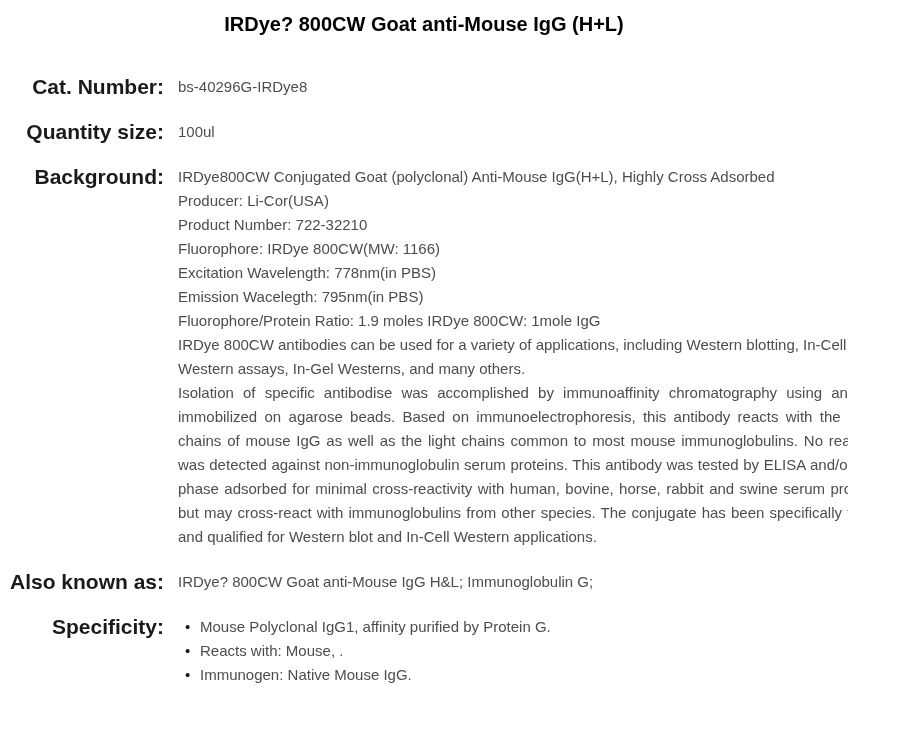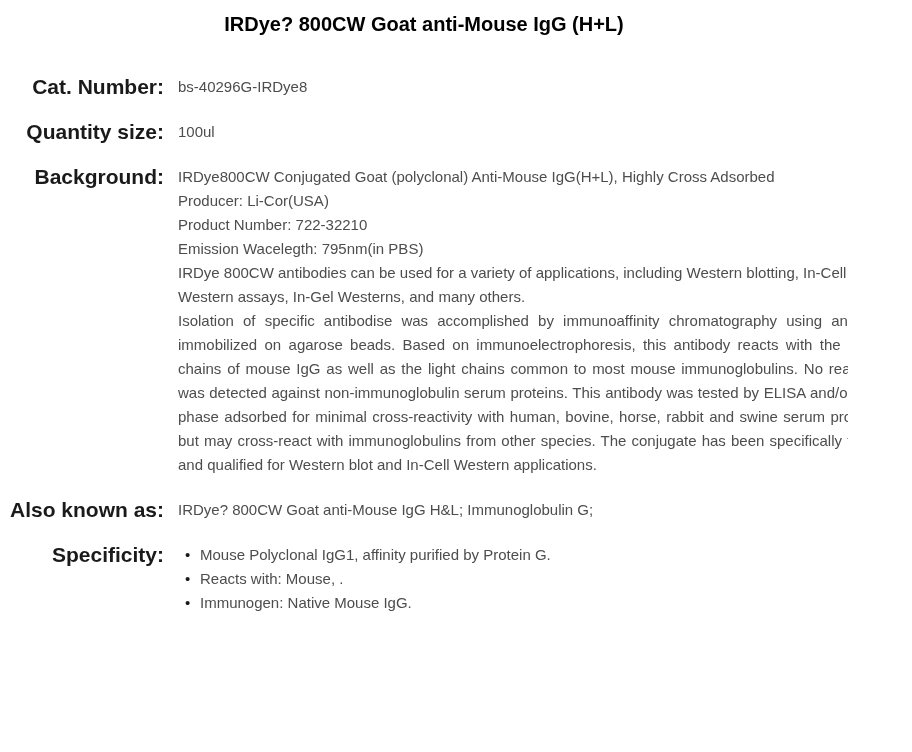--- a/index.html
+++ b/index.html
@@ -76,21 +76,24 @@
     <div class="value">100ul</div>
   </div>
 
 
   <div class="row">
     <div class="label">Background:</div>
     <div class="value">
       <div class="bg-line">IRDye800CW Conjugated Goat (polyclonal) Anti-Mouse IgG(H+L), Highly Cross Adsorbed</div>
       <div class="bg-line">Producer: Li-Cor(USA)</div>
       <div class="bg-line">Product Number: 722-32210</div>
+      <div class="bg-line">Fluorophore: IRDye 800CW(MW: 1166)</div>
+      <div class="bg-line">Excitation Wavelength: 778nm(in PBS)</div>
       <div class="bg-line">Emission Wacelegth: 795nm(in PBS)</div>
+      <div class="bg-line">Fluorophore/Protein Ratio: 1.9 moles IRDye 800CW: 1mole IgG</div>
       <p class="para">IRDye 800CW antibodies can be used for a variety of applications, including Western blotting, In-Cell Western assays, In-Gel Westerns, and many others.</p>
       <p class="para justify">Isolation of specific antibodise was accomplished by immunoaffinity chromatography using antigens immobilized on agarose beads. Based on immunoelectrophoresis, this antibody reacts with the heavy chains of mouse IgG as well as the light chains common to most mouse immunoglobulins. No reactivity was detected against non-immunoglobulin serum proteins. This antibody was tested by ELISA and/or solid phase adsorbed for minimal cross-reactivity with human, bovine, horse, rabbit and swine serum proteins, but may cross-react with immunoglobulins from other species. The conjugate has been specifically tested and qualified for Western blot and In-Cell Western applications.</p>
     </div>
   </div>
 
   <div class="row">
     <div class="label">Also known as:</div>
     <div class="value">IRDye? 800CW Goat anti-Mouse IgG H&amp;L; Immunoglobulin G;</div>
   </div>
 

